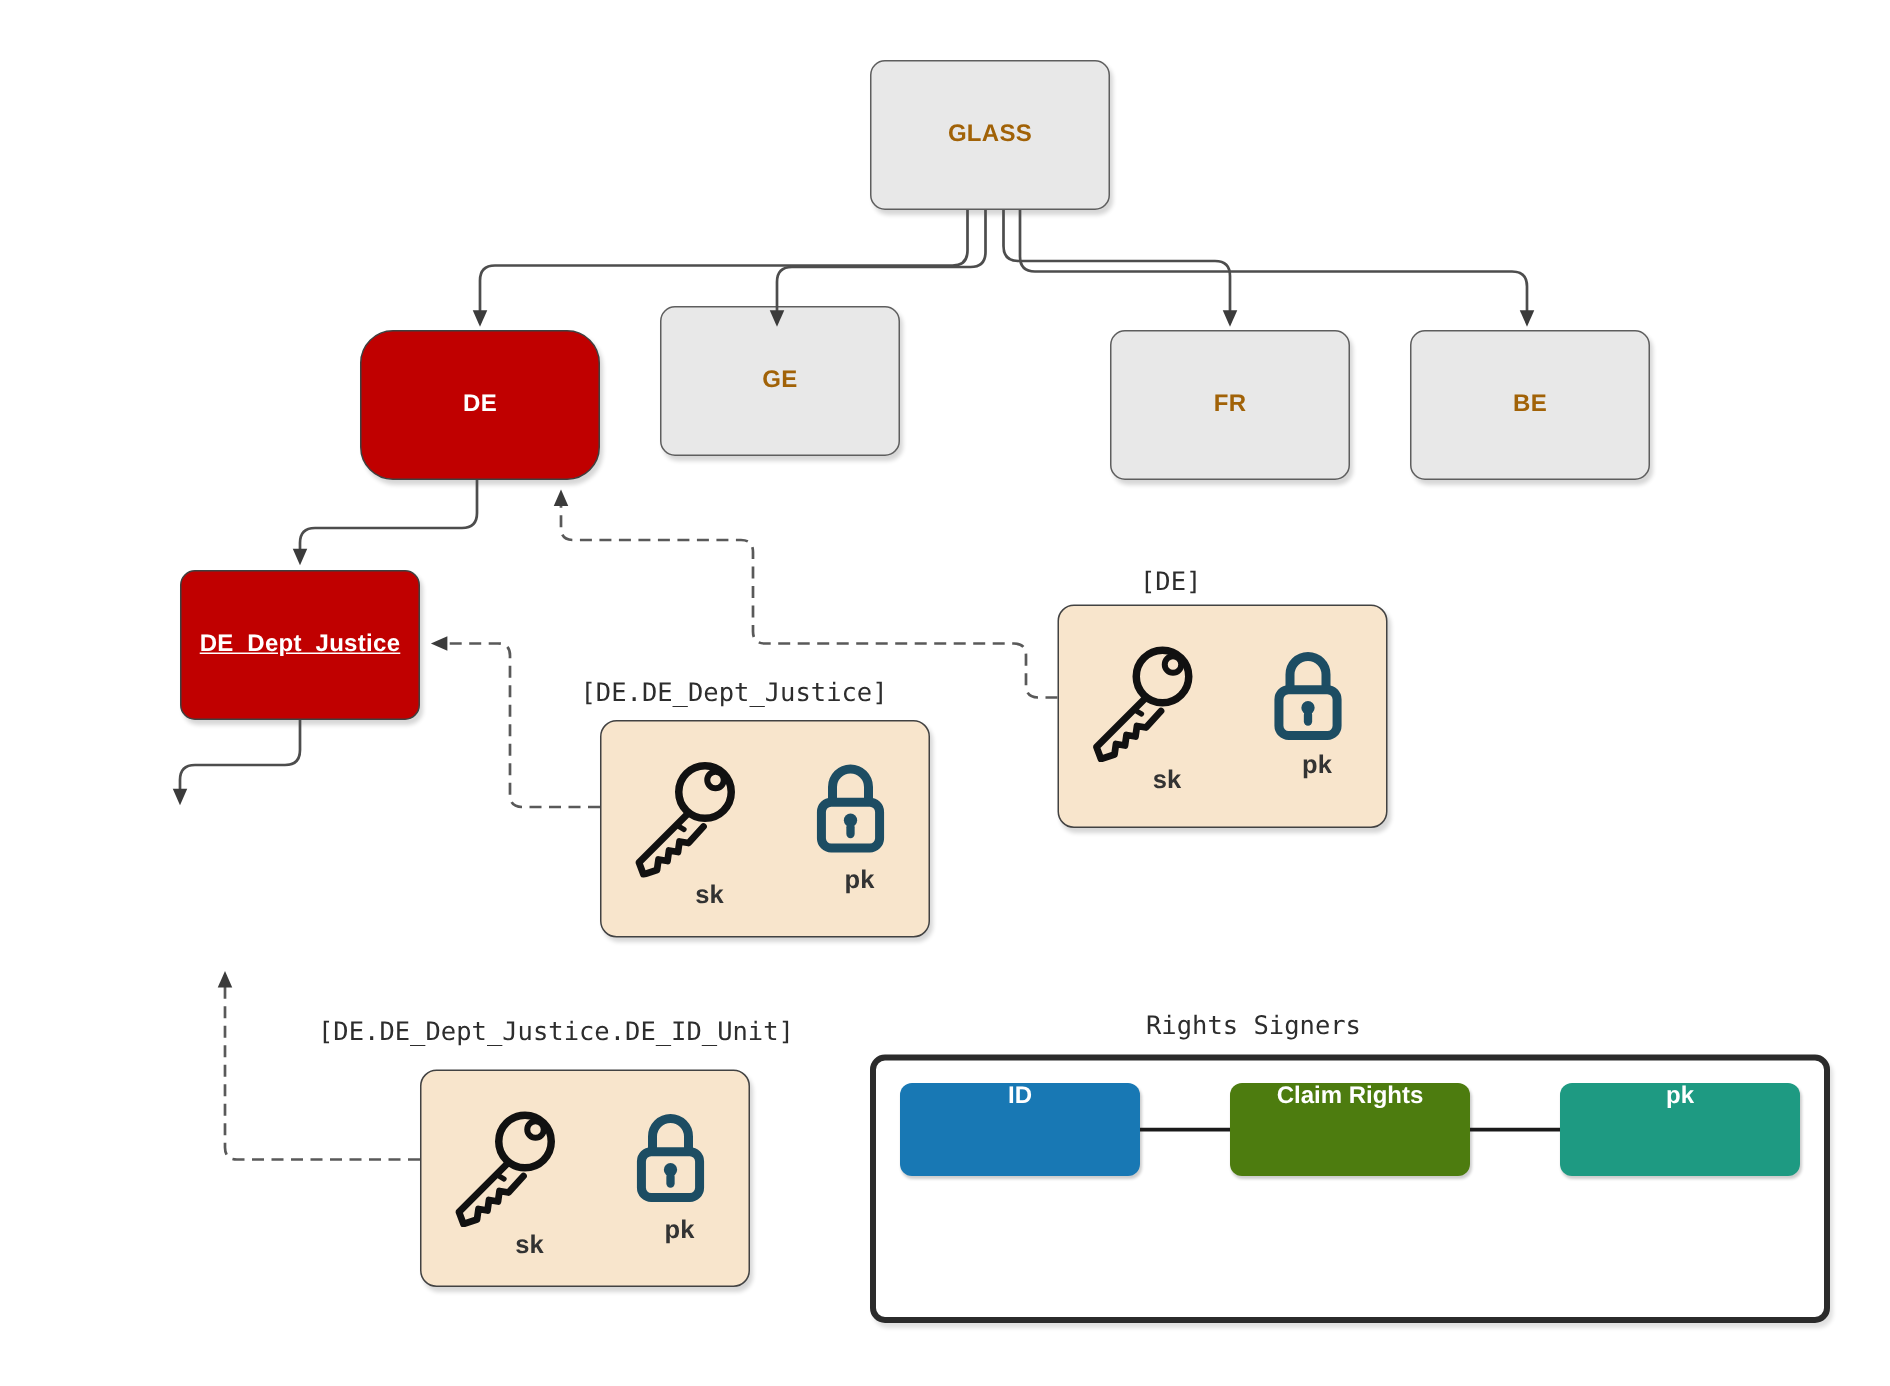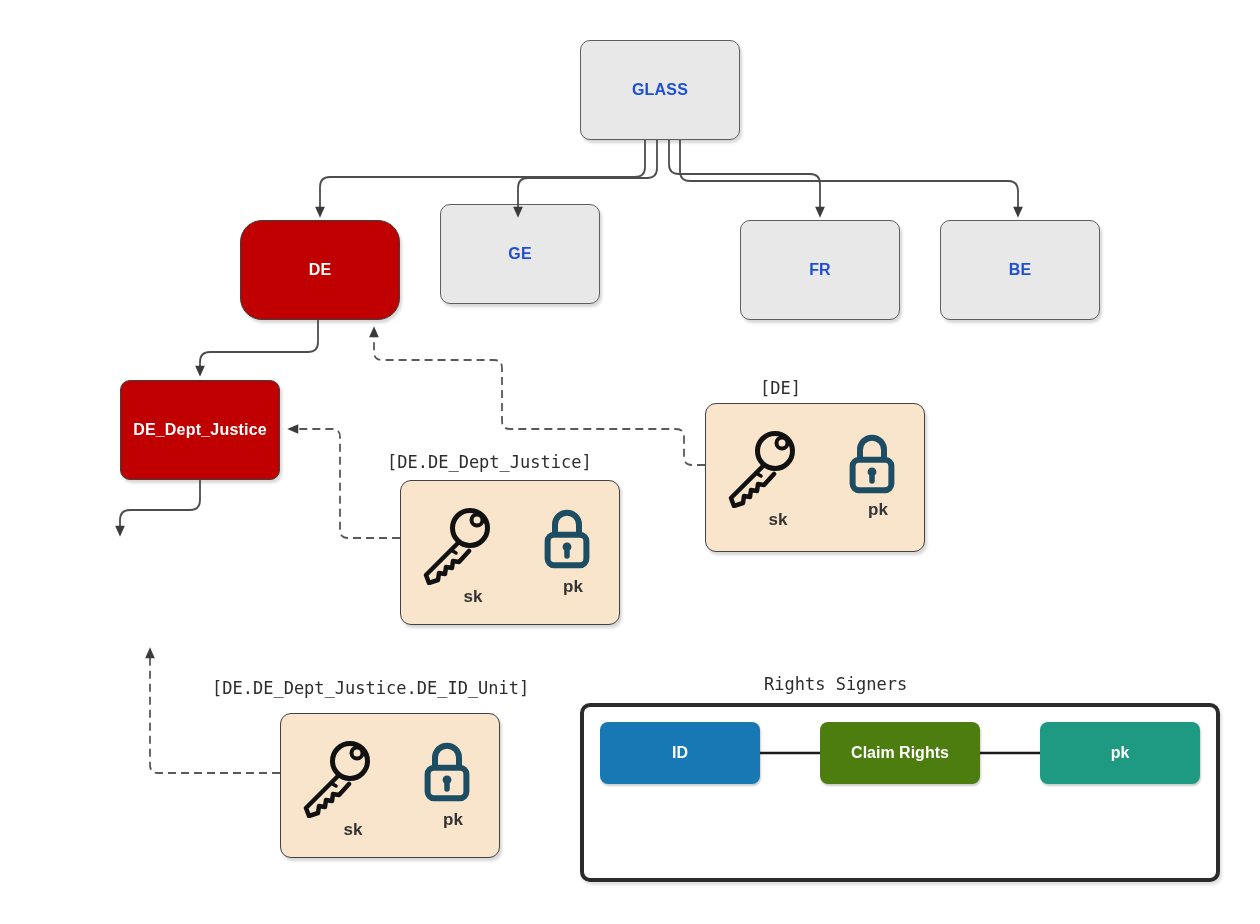--- a/index.html
+++ b/index.html
@@ -3,40 +3,40 @@
 <meta charset="utf-8">
 <style>
   html,body{margin:0;padding:0;background:#ffffff;}
   body{font-family:"Liberation Sans",sans-serif;}
   .canvas{position:relative;width:1260px;height:924px;background:#ffffff;overflow:hidden;}
 
   .node{position:absolute;width:160px;height:100px;border-radius:10px;
         display:flex;align-items:center;justify-content:center;
         font-weight:bold;font-size:16px;letter-spacing:.2px;
         box-sizing:border-box;box-shadow:2px 3px 3px rgba(0,0,0,.16);}
-  .node.gray{border:1.5px solid #5e5e5e;color:#1d4ed8;}
+  .node.gray{border:1.5px solid #5e5e5e;color:#a16207;}
   .node.red{border:1.5px solid #3f3f3f;color:#ffffff;}
 
   .keybox{position:absolute;width:220px;height:147px;border:1.5px solid #424242;
           border-radius:11px;box-sizing:border-box;
           box-shadow:2px 3px 3px rgba(0,0,0,.16);}
   .keybox svg{position:absolute;}
   .sk,.pk{position:absolute;width:64px;text-align:center;
           font-weight:bold;font-size:17px;color:#333333;}
   .sk{left:40px;top:106px;}
   .pk{left:140px;top:96px;}
 
   .keylabel{position:absolute;font-family:"DejaVu Sans Mono",monospace;
             font-weight:normal;font-size:17px;color:#2d2d2d;white-space:pre;}
 
   .signers{position:absolute;left:580px;top:703px;width:640px;height:179px;
            background:#ffffff;border:4px solid #2b2b2b;border-radius:10px;
            box-sizing:border-box;box-shadow:2px 3px 3px rgba(0,0,0,.12);}
   .chip{position:absolute;width:160px;height:62px;border-radius:8px;
-        display:flex;align-items:center;justify-content:center;
+        display:flex;align-items:flex-start;justify-content:center;
         color:#ffffff;font-weight:bold;font-size:16px;
         box-shadow:1px 2px 2px rgba(0,0,0,.2);}
 
   .edges{position:absolute;left:0;top:0;pointer-events:none;}
 </style>
 </head>
 <body>
 
 <div class="canvas">
 
@@ -53,21 +53,21 @@
   </div>
 
   <div class="node gray" style="left: 740px; top: 220px; background-color: rgb(232, 232, 232);">
     <span>FR</span>
   </div>
 
   <div class="node gray" style="left: 940px; top: 220px; background-color: rgb(232, 232, 232);">
     <span>BE</span>
   </div>
 
-  <div class="node red" style="left: 120px; top: 380px; background-color: rgb(192, 0, 0);">
+  <div class="node red" style="left: 120px; top: 380px; background-color: rgb(192, 0, 0); text-decoration: underline;">
     <span>DE_Dept_Justice</span>
   </div>
 
 
   <div class="keylabel" style="left:760px;top:378px">[DE]</div>
   <div class="keybox" style="left: 705px; top: 403px; height: 149px; background-color: rgb(248, 229, 204);">
     <svg style="left:14px;top:20px" width="84" height="84" viewBox="0 0 84 84">
       <circle cx="55" cy="27" r="17.5" fill="none" stroke="#111" stroke-width="5"></circle>
       <circle cx="62" cy="19" r="5.5" fill="none" stroke="#111" stroke-width="4"></circle>
       <path d="M44 41 L11 74 L14 82 L23 79 L24 72 L30 73 L31 66 L37 67 L38 60 L44 61 L54 50" fill="none" stroke="#111" stroke-width="4.5" stroke-linejoin="round" stroke-linecap="round"></path>

